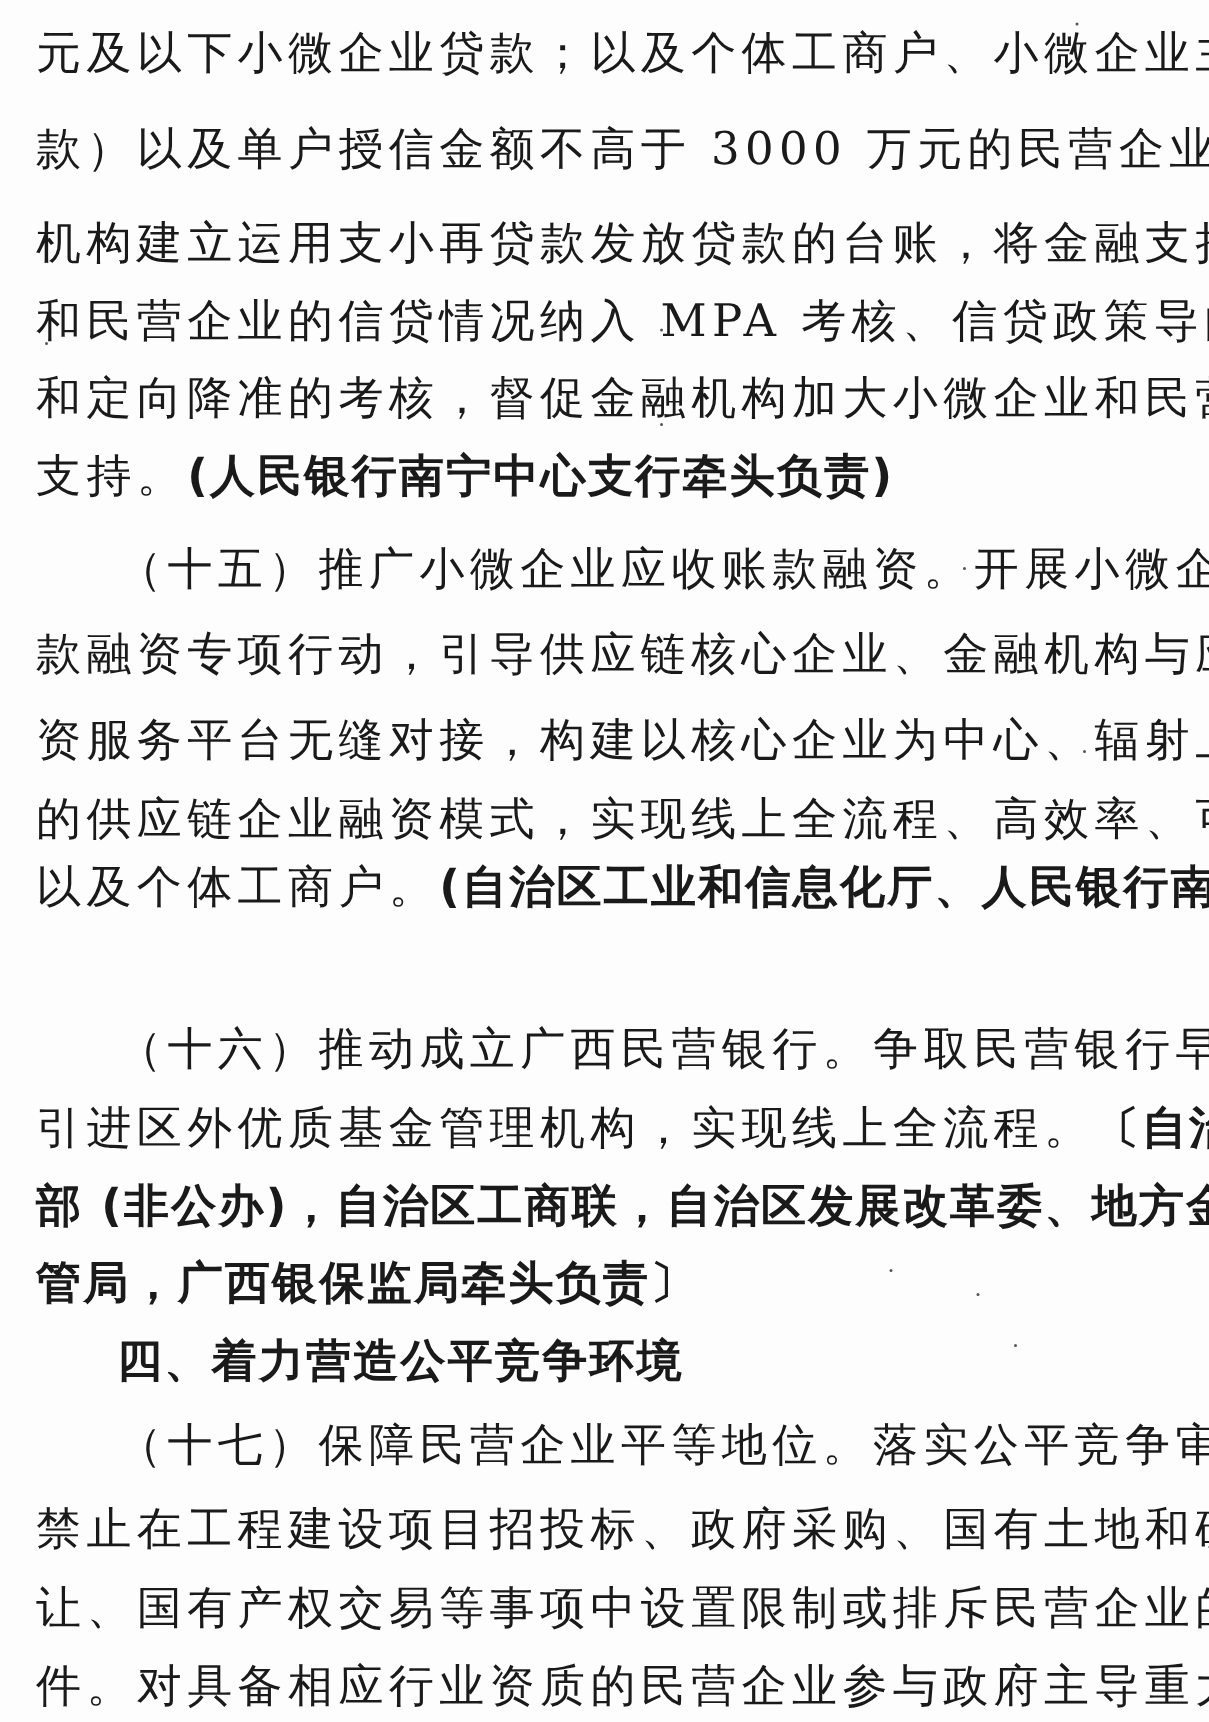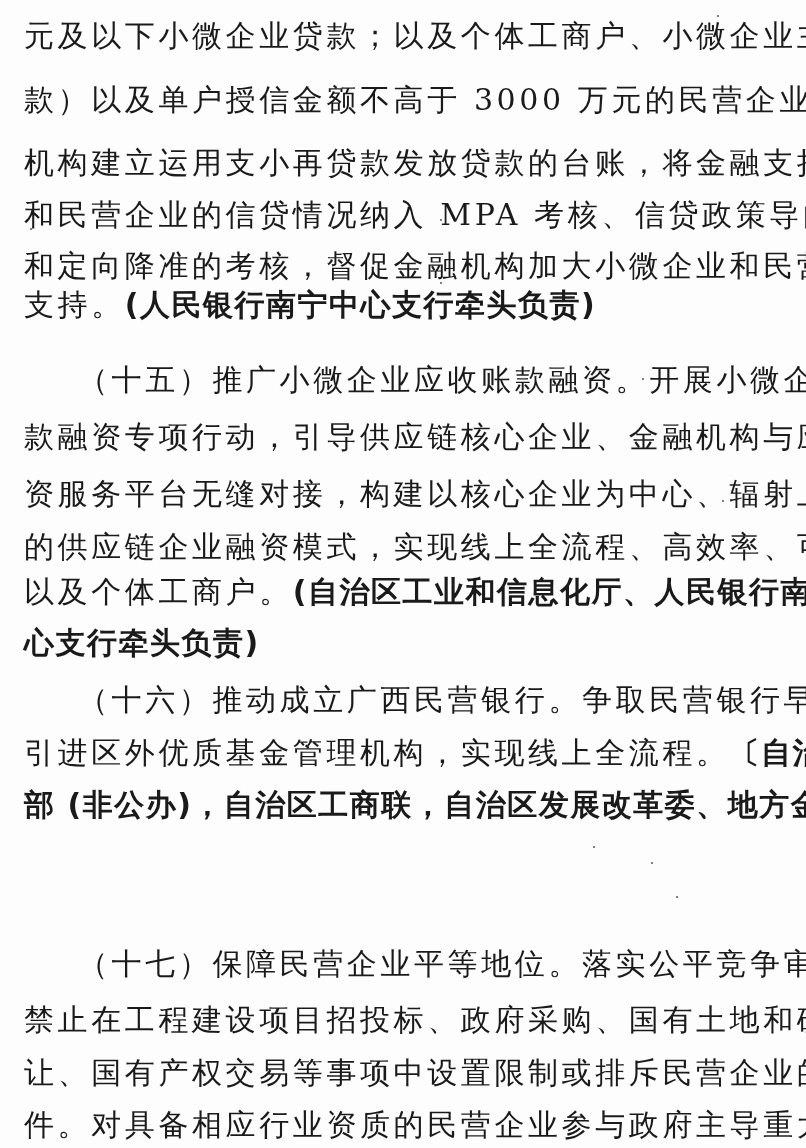--- a/index.html
+++ b/index.html
@@ -74,21 +74,21 @@
   </div>
 
   <div class="line" style="top:195px">
     <span class="seg">和民营企业的信贷情况纳入 MPA 考核、信贷政策导向效果评估</span>
   </div>
 
   <div class="line" style="top:246px">
     <span class="seg">和定向降准的考核，督促金融机构加大小微企业和民营企业信贷</span>
   </div>
 
-  <div class="line short" style="top:285px">
+  <div class="line short" style="top:298px">
     <span class="seg">支持。</span><span class="seg bold">(人民银行南宁中心支行牵头负责)</span>
   </div>
 
   <div class="line indent" style="top:360px">
     <span class="seg">（十五）推广小微企业应收账款融资。开展小微企业应收账</span>
   </div>
 
   <div class="line" style="top:417px">
     <span class="seg">款融资专项行动，引导供应链核心企业、金融机构与应收账款融</span>
   </div>
@@ -98,37 +98,40 @@
   </div>
 
   <div class="line" style="top:527px">
     <span class="seg">的供应链企业融资模式，实现线上全流程、高效率、可持续的应</span>
   </div>
 
   <div class="line" style="top:572px">
     <span class="seg">以及个体工商户。</span><span class="seg bold">(自治区工业和信息化厅、人民银行南宁中</span>
   </div>
 
-  <div class="line short" style="top:623px">
-    <span class="seg bold">心支行牵头负责)</span>
-  </div>
 
   <div class="line indent" style="top:680px">
     <span class="seg">（十六）推动成立广西民营银行。争取民营银行早日获批。</span>
   </div>
 
   <div class="line" style="top:733px">
     <span class="seg">引进区外优质基金管理机构，实现线上全流程。</span><span class="seg bold">〔自治区党委统战</span>
   </div>
 
   <div class="line" style="top:785px">
     <span class="seg bold">部 (非公办)，自治区工商联，自治区发展改革委、地方金融监</span>
   </div>
 
+  <div class="line short" style="top:836px">
+    <span class="seg bold">管局，广西银保监局牵头负责〕</span>
+  </div>
 
+  <div class="line indent short heading" style="top:888px">
+    <span class="seg">四、着力营造公平竞争环境</span>
+  </div>
 
   <div class="line indent" style="top:944px">
     <span class="seg">（十七）保障民营企业平等地位。落实公平竞争审查制度，</span>
   </div>
 
   <div class="line" style="top:1000px">
     <span class="seg">禁止在工程建设项目招投标、政府采购、国有土地和矿业权出</span>
   </div>
 
   <div class="line" style="top:1053px">

